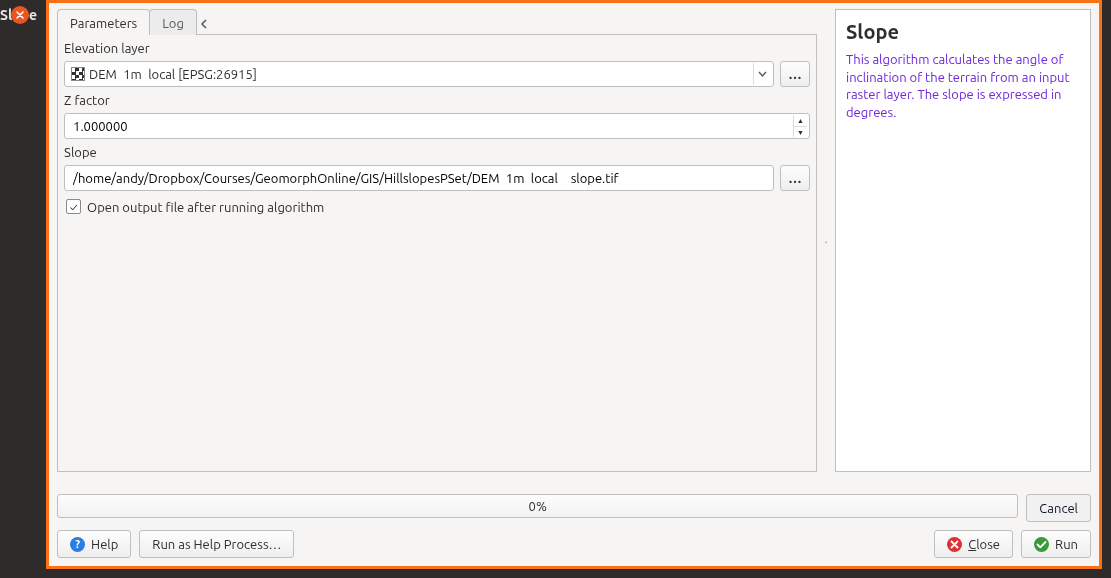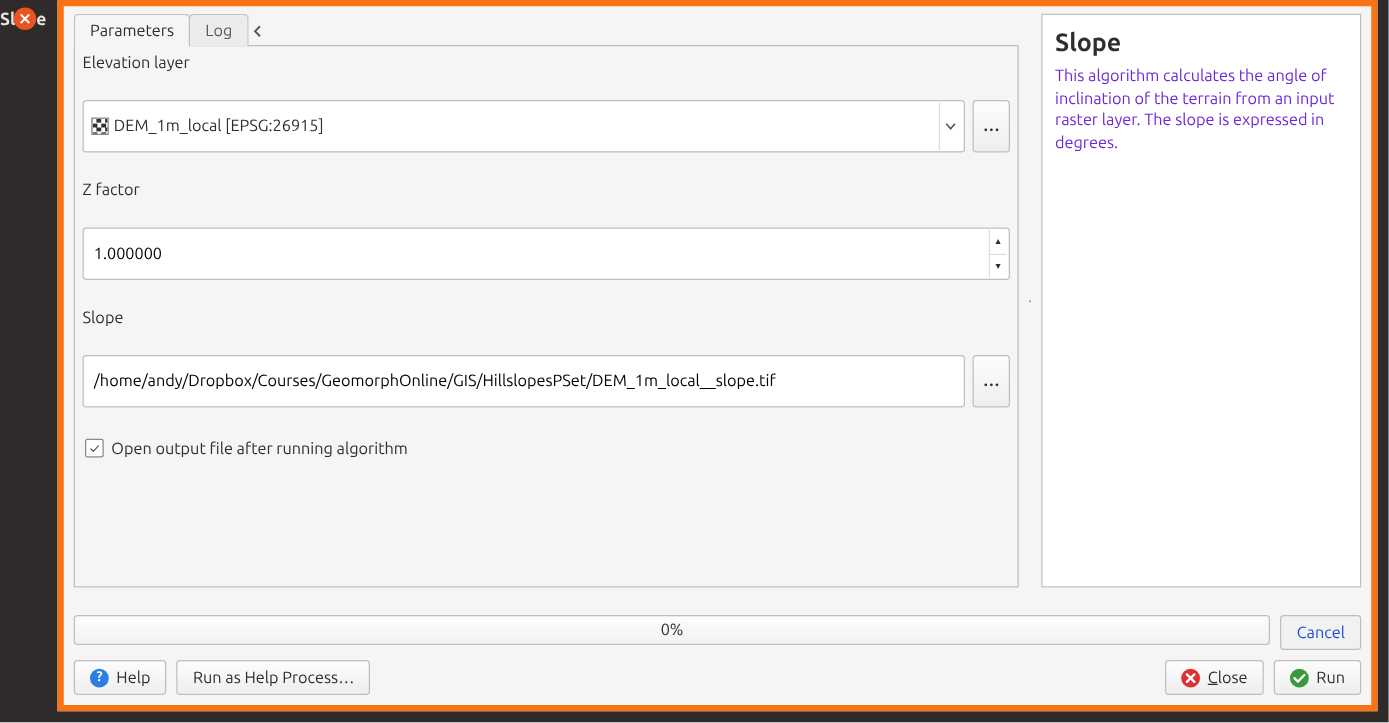--- a/index.html
+++ b/index.html
@@ -41,21 +41,21 @@
     justify-content: center;
     color: #fff;
     font-weight: bold;
     cursor: pointer;
   }
   .titlebar .close svg { display:block; }
   .content {
     flex: 1;
     margin: 0 9px 9px 9px;
     background: #f6f5f4;
-    border: 5px solid #f97316;
+    border: 3px solid #f97316;
     display: flex;
     flex-direction: column;
     padding: 6px 8px 8px 8px;
   }
   .upper {
     display: flex;
     flex: 1;
     gap: 6px;
     min-height: 0;
   }
@@ -97,38 +97,38 @@
   .collapse {
     margin-left: 4px;
     margin-bottom: 4px;
   }
   .tabbody {
     border: 1px solid #bfbfbf;
     flex: 1;
     padding: 4px 6px;
     display: flex;
     flex-direction: column;
-    gap: 21px;
+    gap: 4px;
     min-height: 0;
     margin-top: -1px;
     background: #f6f5f4;
   }
   .form-label {
     font-size: 13px;
     color: #2e2e2e;
     padding: 2px 0;
   }
   .row {
     display: flex;
     gap: 6px;
     align-items: stretch;
   }
   .combo, .textinput, .spinbox {
     flex: 1;
-    height: 42px;
+    height: 26px;
     background: #ffffff;
     border: 1px solid #bfbfbf;
     border-radius: 3px;
     display: flex;
     align-items: center;
     padding: 0 6px;
     font-size: 13px;
     color: #2e2e2e;
     position: relative;
     min-width: 0;
@@ -265,21 +265,21 @@
     border-radius: 3px;
     background: linear-gradient(#fdfdfd, #eeeeee);
     display: flex;
     align-items: center;
     justify-content: center;
     gap: 6px;
     cursor: pointer;
     font-size: 13px;
   }
   .btn.disabled {
-    color: #1d4ed8;
+    color: #0f172a;
     background: #f1f1f1;
     cursor: default;
   }
   .btn .ic { width:15px; height:15px; display:flex; align-items:center; justify-content:center; }
   .ic-help { background:#2a7de1; border-radius:50%; color:#fff; font-weight:bold; font-size:11px; }
   .ic-close { background:#d83434; border-radius:50%; }
   .ic-ok { background:#3a9a3a; border-radius:50%; }
   .ic-close svg, .ic-ok svg { display:block; }
   .u { text-decoration: underline; }
 </style>

